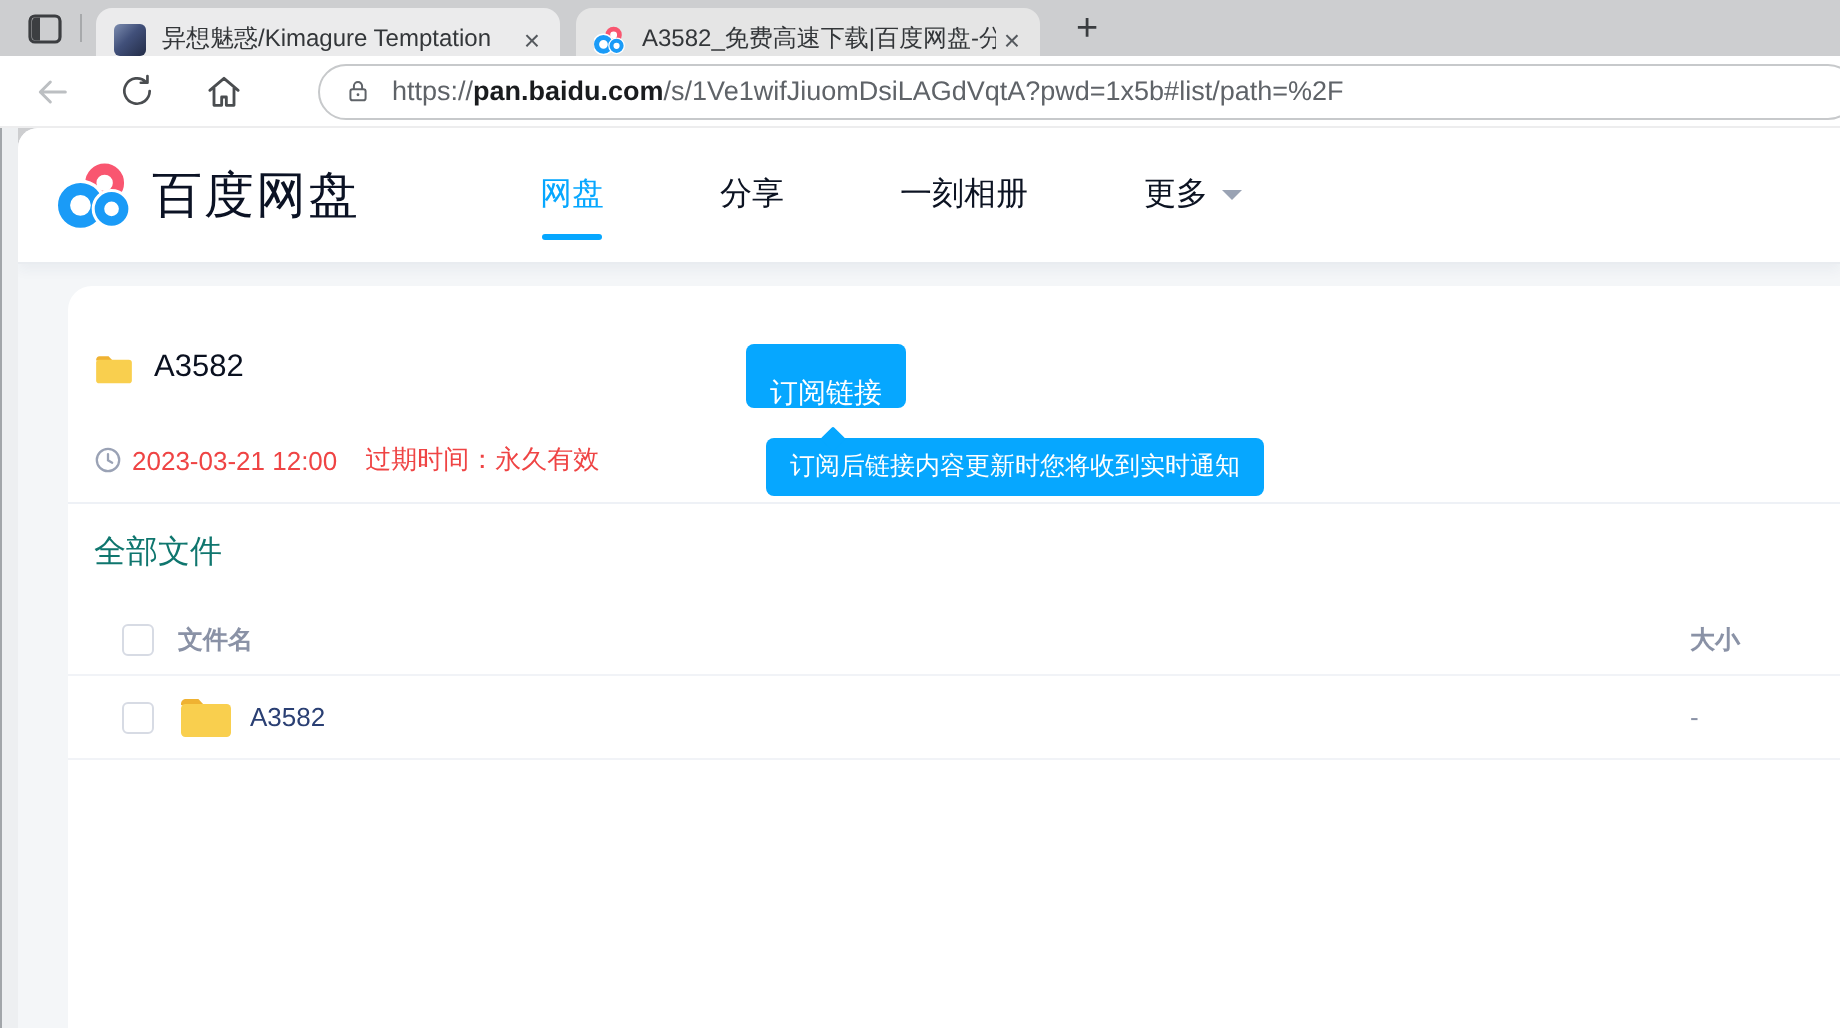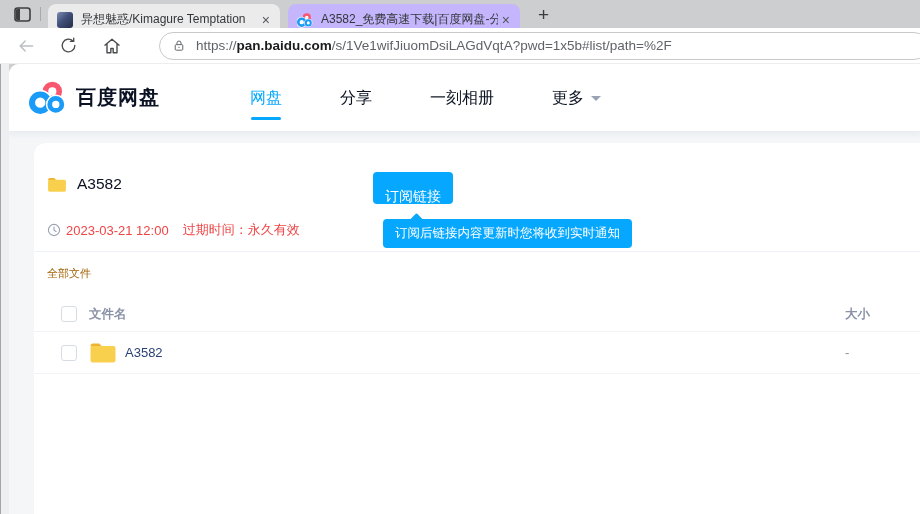--- a/index.html
+++ b/index.html
@@ -5,42 +5,42 @@
   * { box-sizing: border-box; margin: 0; padding: 0; }
   html,body { width:920px; height:514px; overflow:hidden; }
   body { font-family:"Liberation Sans","DejaVu Sans",sans-serif; background:#cdced0; position:relative; }
 
   
   .tabbar { height:28px; background:#cdced0; display:flex; align-items:flex-end; padding-left:8px; position:relative; }
   .tab-actions { position:absolute; left:12px; top:5px; width:20px; height:18px; display:flex; align-items:center; justify-content:center; }
   .tab-sep { position:absolute; left:40px; top:7px; width:1px; height:14px; background:#a7a9ab; }
   .tab { width:232px; height:24px; border-radius:8px 8px 0 0; display:flex; align-items:flex-end; padding:0 6px 0 9px; margin-right:8px; }
   .tab.inactive { background:#ebebec; margin-left:40px; }
-  .tab.active { background:#c4b5fd; }
+  .tab.active { background:#e5e5e5; }
   .tab-title { flex:1; font-size:12px; color:#333639; white-space:nowrap; overflow:hidden; margin-left:8px; }
   .tab-close { font-size:14px; color:#55595e; line-height:1; padding:1px 4px; flex-shrink:0; }
   .fav1 { width:16px; height:16px; border-radius:3px; flex-shrink:0;
           background:linear-gradient(135deg,#7d8db0 0%,#41507a 45%,#232c47 100%); }
   .newtab { font-size:19px; color:#3a3d40; margin:0 0 4px 10px; line-height:1; }
 
   .toolbar { height:36px; background:#fff; display:flex; align-items:center; padding-left:16px; border-bottom:1px solid #ededee;justify-content:flex-end; }
   .tbtn { width:20px; height:20px; margin-right:23px; flex-shrink:0; }
   .urlbar { flex:1; height:28px; border:1px solid #c7c9cb; border-radius:15px; margin-left:14px; margin-right:-8px;
             display:flex; align-items:center; padding-left:12px; background:#fff; overflow:hidden; }
   .url-text { margin-left:10px; font-size:13.5px; color:#5f6368; white-space:nowrap; }
   .url-text .host { color:#1a1c1e; font-weight:bold; }
 
   
   .gutter { position:absolute; left:0; top:64px; width:9px; bottom:0; background:#edeff1; border-left:1px solid #a2a6aa; }
   .page { position:absolute; left:9px; top:64px; right:0; bottom:0; background:#f4f6f8; border-top-left-radius:10px; overflow:hidden; }
 
   .site-header { height:67px; background:#fff; display:flex; align-items:center; padding-left:20px;
                  box-shadow:0 1px 0 #e9ecf0, 0 4px 6px rgba(30,50,90,.05); position:relative; z-index:2; }
   .brand { display:flex; align-items:center; }
-  .brand-name { font-size:20px; font-weight:bold; color:#0b1224; margin-left:9px; letter-spacing:1px; }
+  .brand-name { font-size:25px; font-weight:normal; color:#0b1224; margin-left:9px; letter-spacing:1px; }
   .nav { display:flex; margin-left:50px; height:67px; }
   .nav-item { font-size:16px; color:#0c1322; line-height:67px; margin-right:58px; position:relative; cursor:pointer; }
   .nav-item.active { color:#06a7ff;margin-left:40px; }
   .nav-item.active::after { content:''; position:absolute; left:50%; transform:translateX(-50%); bottom:11px;
                             width:30px; height:3px; background:#06a7ff; border-radius:2px; }
   .caret { display:inline-block; width:0; height:0; border-left:5px solid transparent; border-right:5px solid transparent;
            border-top:5.5px solid #9aa3b4; margin-left:7px; vertical-align:middle; }
 
   .card { position:absolute; left:25px; top:79px; right:0; bottom:0; background:#fff; border-top-left-radius:12px; }
 
@@ -51,21 +51,21 @@
   .meta-date { margin-left:5px; }
   .meta-expire { margin-left:14px; }
 
   .subscribe-btn { position:absolute; left:339px; top:29px; height:30px; padding:16px 12px; background:#06a7ff; color:#fff;
                    font-size:14px; border:none; border-radius:4px; font-family:inherit; cursor:pointer; }
   .subscribe-tip { position:absolute; left:349px; top:76px; height:29px; line-height:29px; background:#06a7ff; color:#fff;
                    font-size:12.5px; padding:0 12px; border-radius:4px; white-space:nowrap; }
   .subscribe-tip::before { content:''; position:absolute; left:29px; top:-4px; width:9px; height:9px;
                            background:#06a7ff; transform:rotate(45deg); border-radius:1px; }
 
-  .section-title { padding:14px 0 0 13px; font-size:11px; color:#a16207; }
+  .section-title { padding:14px 0 0 13px; font-size:16px; color:#0f766e; }
 
   .thead { display:flex; align-items:center; height:35px; margin-top:16px; border-bottom:1px solid #f1f3f7;
            padding-left:27px; font-size:12.5px; color:#8a92a6;font-weight:bold; }
   .trow { display:flex; align-items:center; height:42px; border-bottom:1px solid #f1f3f7; padding-left:27px; font-size:13px; }
   .checkbox { width:16px; height:16px; border:1px solid #d7dbe4; border-radius:3px; background:#fff; flex-shrink:0; cursor:pointer; }
   .col-name-h { margin-left:12px; flex:1; }
   .col-size { width:50px; flex-shrink:0; margin-right:25px; }
   .row-folder { margin-left:12px; flex-shrink:0; display:flex; }
   .row-name { margin-left:8px; color:#2a3f73; flex:1; cursor:pointer; }
   .row-size { width:50px; flex-shrink:0; margin-right:25px; color:#8a92a6; }

